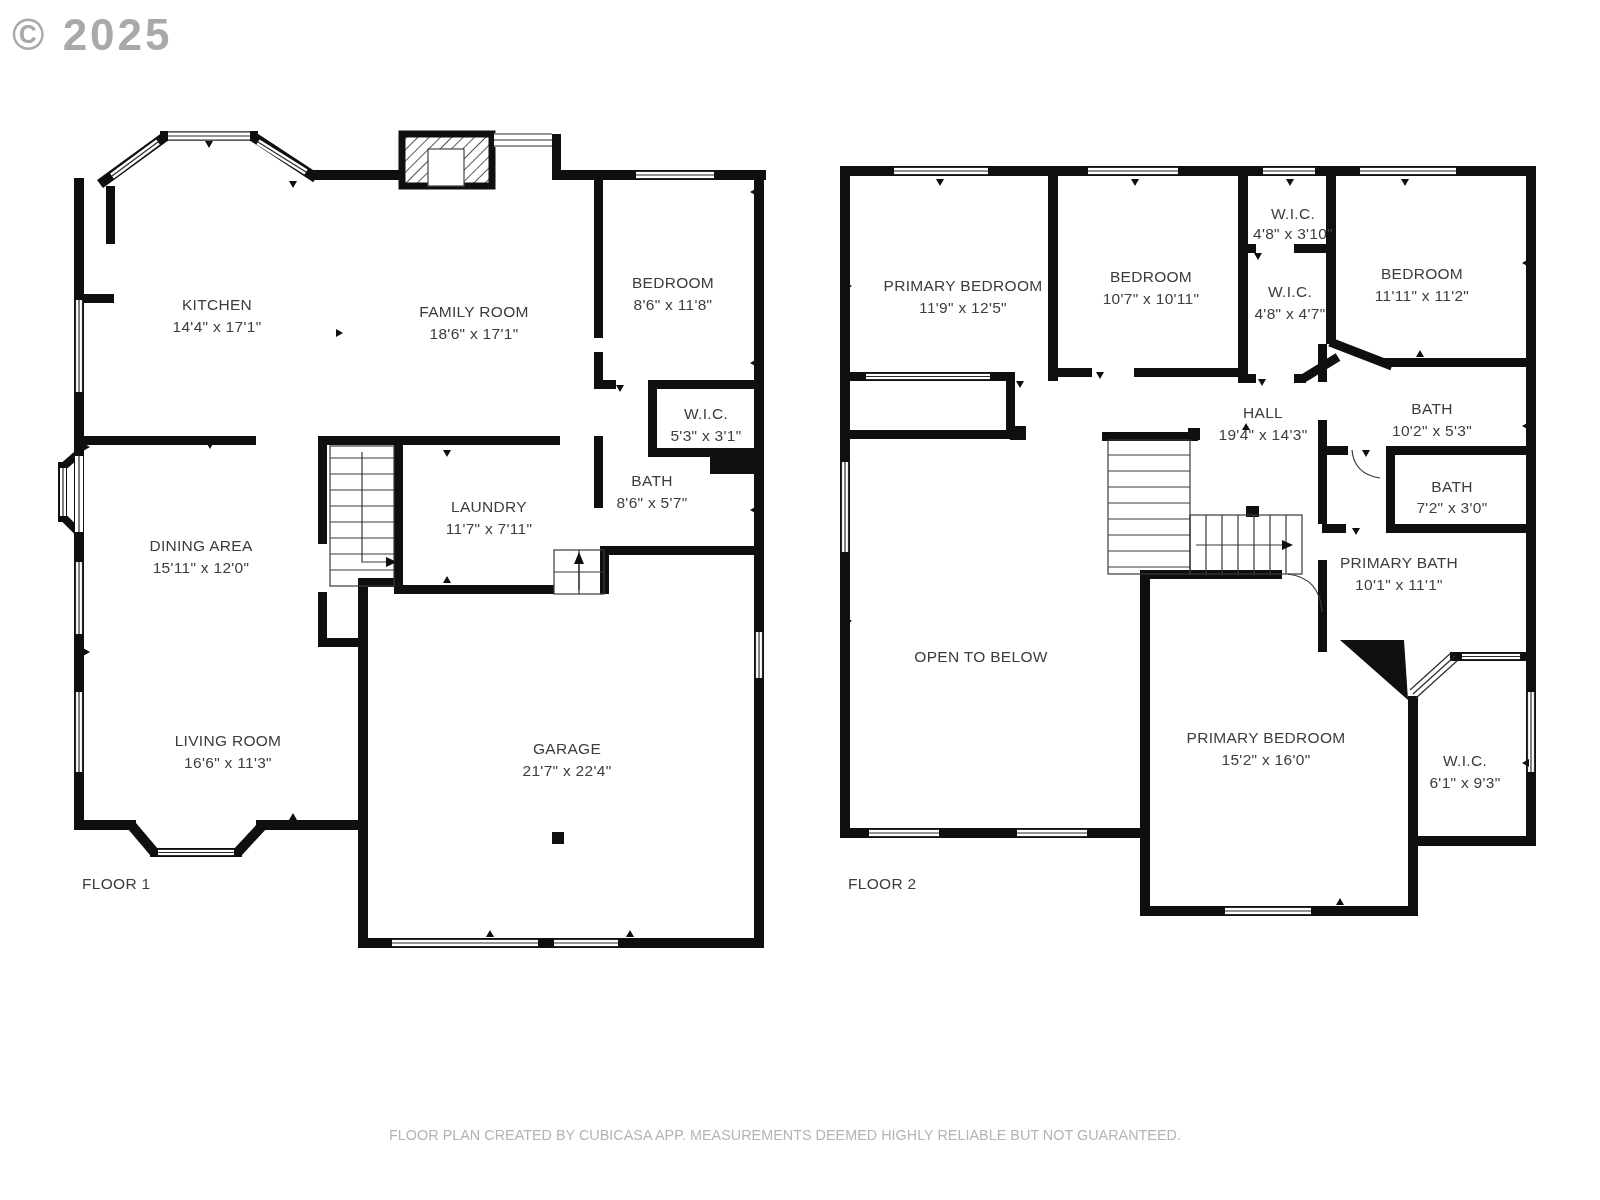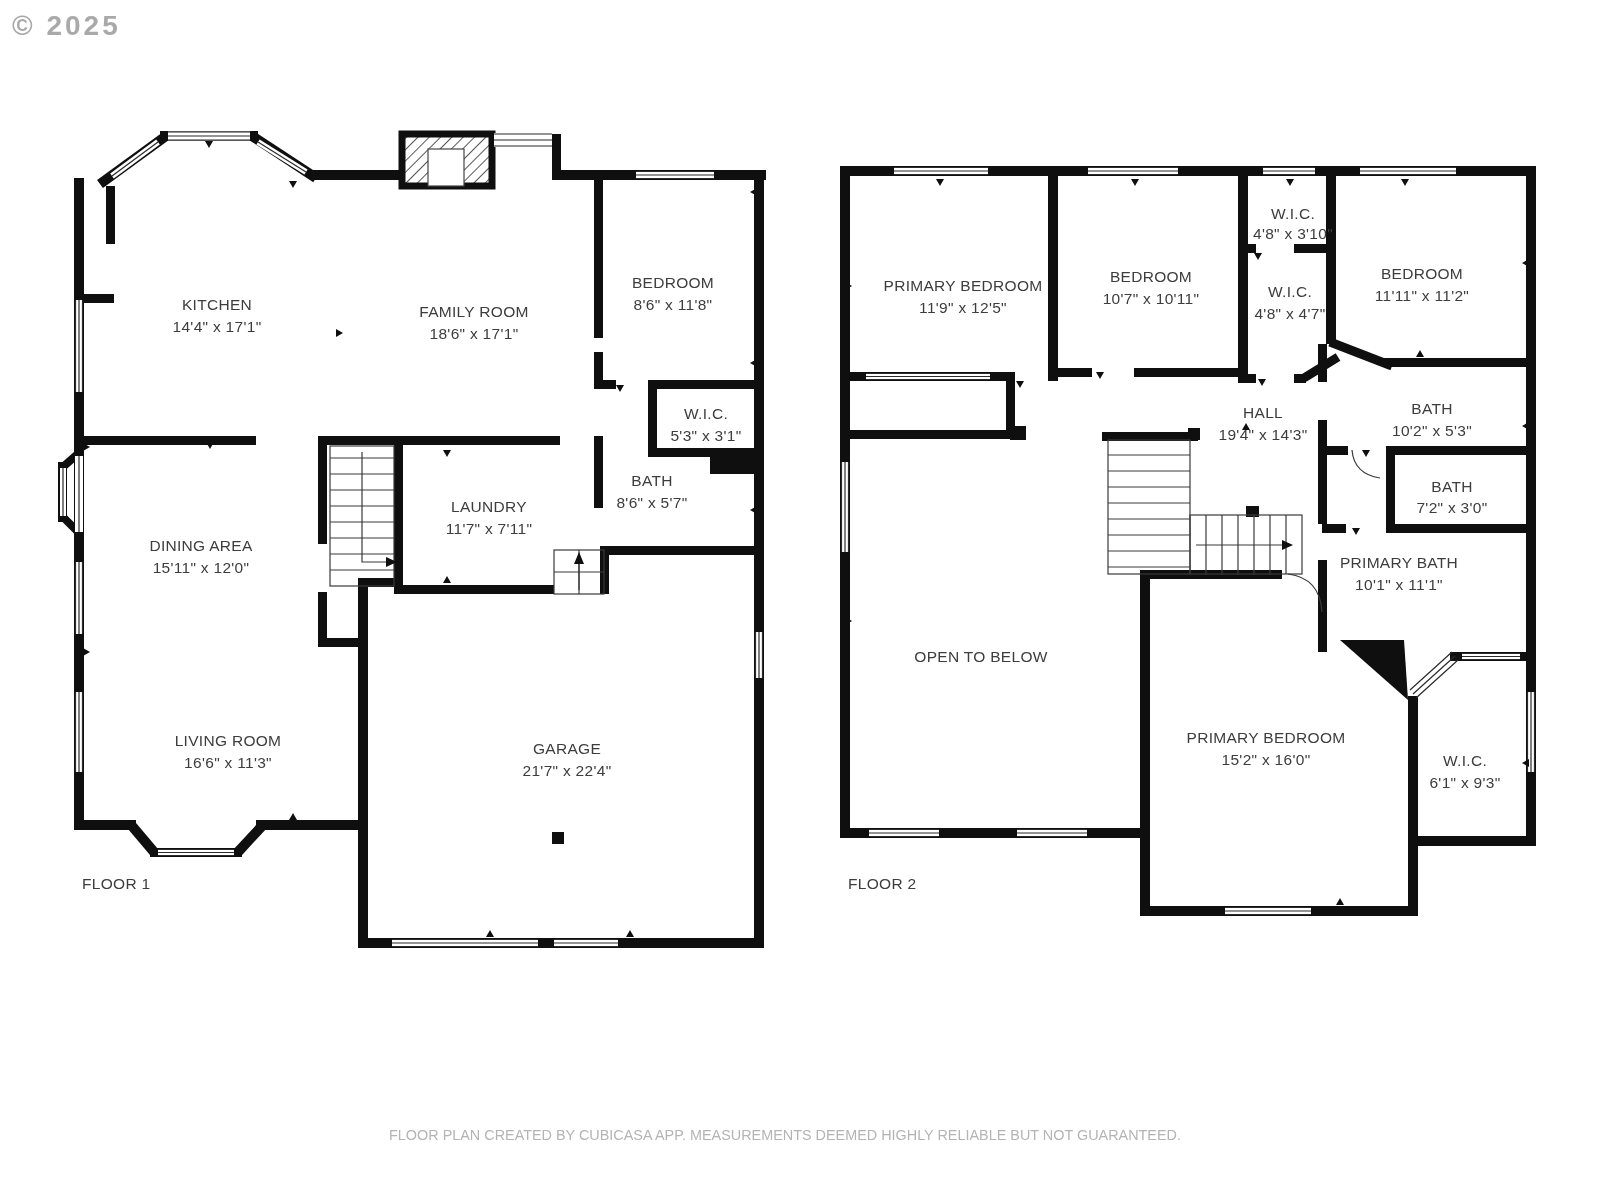--- a/index.html
+++ b/index.html
@@ -1,18 +1,18 @@
 <!DOCTYPE html>
 <html><head>
 <meta charset="utf-8">
 <style>
   html,body{margin:0;padding:0}
   body{width:1600px;height:1200px;background:#fff;position:relative;overflow:hidden;
        font-family:"Liberation Sans",sans-serif}
-  .copyright{position:absolute;top:10px;left:12px;font-size:28px;font-weight:bold;
+  .copyright{position:absolute;top:10px;left:12px;font-size:44px;font-weight:bold;
              color:#949494;letter-spacing:3px;opacity:.8}
   .footer{position:absolute;top:1126px;left:0;width:1570px;text-align:center;
           font-size:15px;color:#b4b4b4;letter-spacing:0px;transform:scaleX(.96);transform-origin:center}
   svg{position:absolute;top:0;left:0}
   .w{fill:#0f0f0f}
   .ws{stroke:#0f0f0f;stroke-width:10;fill:none}
   .ws9{stroke:#0f0f0f;stroke-width:9;fill:none}
   .ws8{stroke:#0f0f0f;stroke-width:8;fill:none}
   .wr{fill:#fff}
   .wl{stroke:#2b2b2b;stroke-width:1.2;fill:none}

